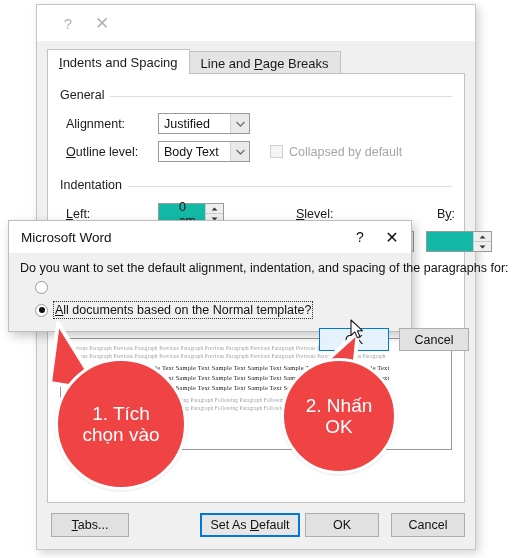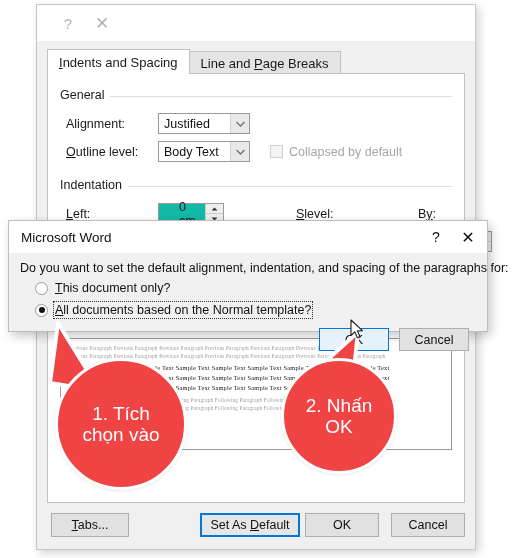--- a/index.html
+++ b/index.html
@@ -171,21 +171,21 @@
   }
   .btn.focus {
     border: 2px solid #0078d7;
     background: #e6e6e6;
   }
 
   
   .msgbox {
     position: absolute;
     left: 8px; top: 220px;
-    width: 480px; height: 112px;
+    width: 404px; height: 112px;
     background: #f0f0f0;
     border: 1px solid #bdbdbd;
     box-shadow: 3px 4px 10px rgba(0,0,0,0.22);
     box-sizing: border-box;
     z-index: 30;
   }
   .msg-titlebar {
     height: 32px; background: #ffffff;
     display: flex; align-items: center;
     padding: 0 3px 0 12px; box-sizing: border-box;
@@ -317,21 +317,21 @@
                     </svg>
                   </div>
                 <div>
                     <svg width="7" height="4" viewBox="0 0 7 4">
                       <path d="M0.5 0.5 L3.5 3.5 L6.5 0.5" fill="#333"></path>
                     </svg>
                   </div>
               </div>
             </div>
             <span class="lbl" style="margin-left:72px; width:84px;"><u class="acc">S</u><span>level:</span></span>
-            <span class="lbl" style="margin-left:38px;"><span>B</span><u class="acc">y</u><span>:</span></span>
+            <span class="lbl" style="margin-left:57px;"><span>B</span><u class="acc">y</u><span>:</span></span>
           </div>
 
           <div class="row" style="top:45px; left:6px;">
             <span class="lbl" style="width:92px;"></span>
             <div class="spin">
               <div class="val"></div>
               <div class="btns">
                 <div>
                     <svg width="7" height="4" viewBox="0 0 7 4">
                       <path d="M0.5 3.5 L3.5 0.5 L6.5 3.5" fill="#333"></path>
@@ -411,21 +411,20 @@
     <div class="msg-titlebar">
       <div class="msg-title">Microsoft Word</div>
       <div class="msg-tb-btn">?</div>
       <div class="msg-tb-btn close">✕</div>
     </div>
     <div class="msg-body">
       <div class="msg-q">Do you want to set the default alignment, indentation, and spacing of the paragraphs for:</div>
 
       <div class="radio-row" style="left:26px; top:28px;">
         <span class="radio"></span>
-        <span class="radio-lbl"><u class="acc">T</u>his document only?</span>
       </div>
 
       <div class="radio-row" style="left:26px; top:50px;">
         <span class="radio">
             <span class="dot"></span>
           </span>
         <span class="radio-lbl focused"><u class="acc">A</u>ll documents based on the Normal template?</span>
       </div>
 
       <div class="msg-btn hover" style="left:310px; top:75px; width:70px;">OK</div>

